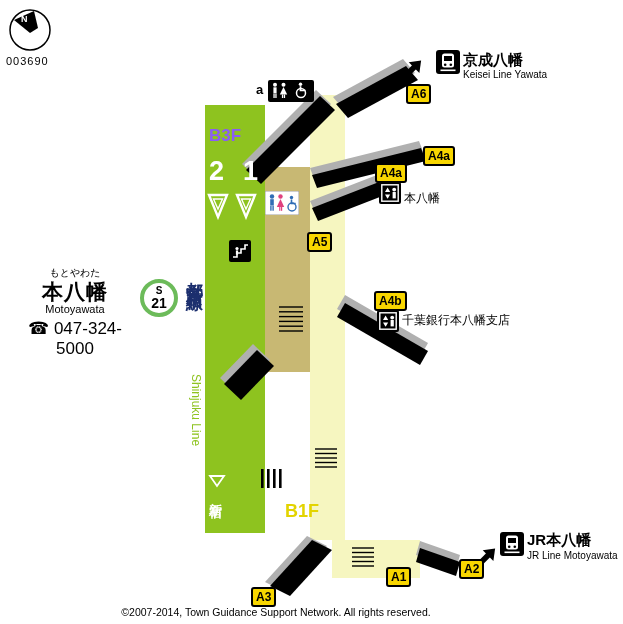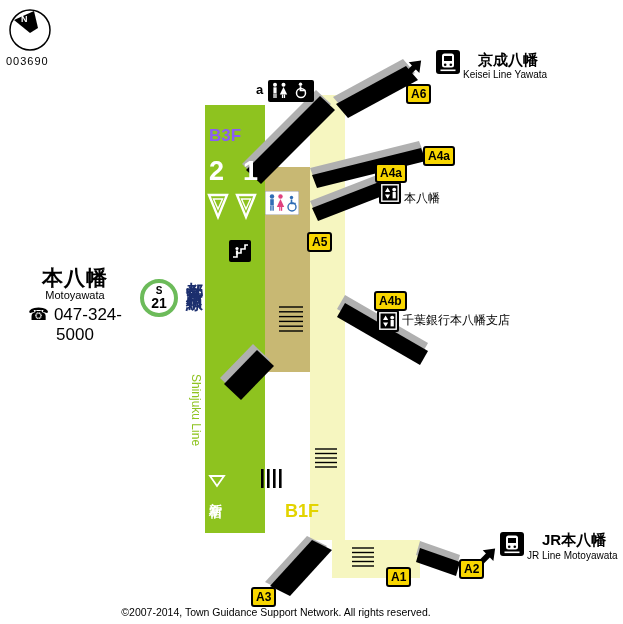--- a/index.html
+++ b/index.html
@@ -36,21 +36,21 @@
   #station-block .name { font-size:21px; font-weight:bold; letter-spacing:1px; line-height:1.1; }
   #station-block .romaji { font-size:11px; }
   #station-block .phone { font-size:17px; margin-top:3px; }
 
   #line-badge { position:absolute; left:140px; top:279px; width:38px; height:38px; background:#fff;
     border:4px solid #6cbb5a; border-radius:50%; display:flex; flex-direction:column;
     align-items:center; justify-content:center; z-index:6; }
   #line-badge .letter { font-size:10px; font-weight:bold; line-height:1; }
   #line-badge .num { font-size:14px; font-weight:bold; line-height:1; }
 
-  .conn-ja { font-size:15px; font-weight:bold;margin-left:15px; }
+  .conn-ja { font-size:15px; font-weight:bold; }
   .conn-en { font-size:10px; }
   .landmark { font-size:12px; }
 
   #map-id { left:6px; top:55px; font-size:11px; letter-spacing:1px;text-align:center; }
   #copyright { left:0; top:606px; width:552px; text-align:center; font-size:10.5px; }
   #restroom-a { left:256px; top:82px; font-size:13px; font-weight:bold; }
 </style>
 </head>
 <body>
 
@@ -207,20 +207,21 @@
   <div class="txt vtext" id="line-en">Shinjuku Line</div>
 
   <div class="icon" style="left:208px;top:474px">
     <svg width="18" height="14">
         <polygon points="2,2 16,2 9,12" fill="none" stroke="#fff" stroke-width="1.8"></polygon>
       </svg>
   </div>
   <div class="txt vtext" id="dir-label">新宿</div>
 
   <div id="station-block">
+    <div class="kana">もとやわた</div>
     <div class="name">本八幡</div>
     <div class="romaji">Motoyawata</div>
     <div class="phone">☎ 047-324-5000</div>
   </div>
   <div id="line-badge">
     <div class="letter">S</div>
     <div class="num">21</div>
   </div>
 
   <div class="txt" id="restroom-a">a</div>

